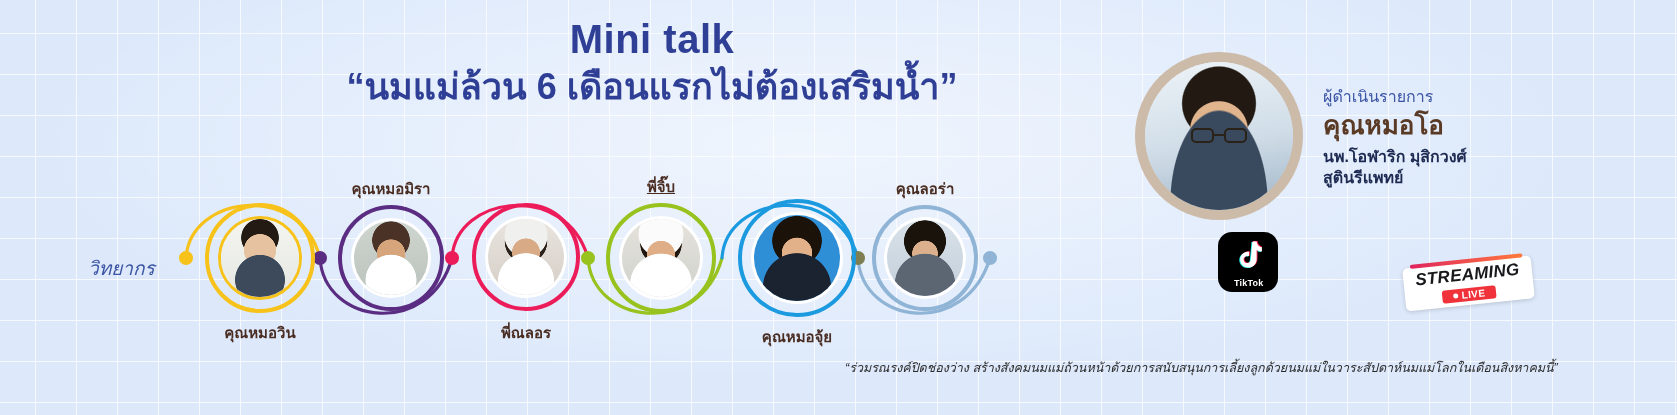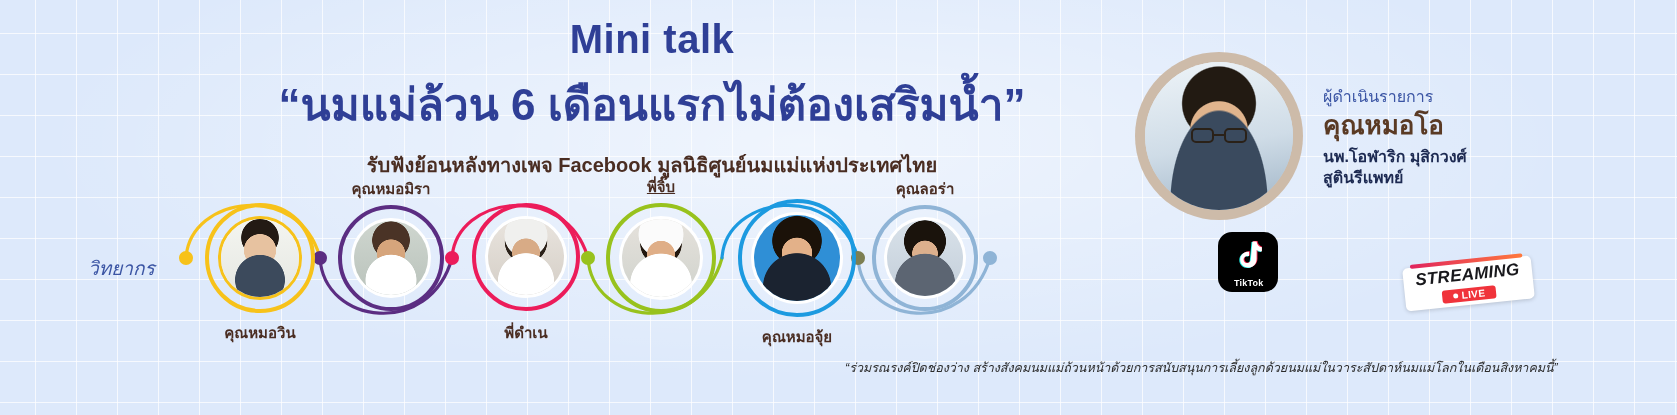--- a/index.html
+++ b/index.html
@@ -26,22 +26,22 @@
     pointer-events:none;
   }
 
   
   .headline { position:absolute; left:252px; top:18px; width:800px; text-align:center; z-index:6;}
   .title-main {
     font-size:40px; font-weight:bold; color:#2f3f96;
     letter-spacing:.5px; line-height:1.05;
   }
   .title-quote {
-    font-size:44px; font-weight:bold; color:#2f3f96;
-    line-height:1.3; margin-top:16px; white-space:nowrap;
+    font-size:36px; font-weight:bold; color:#2f3f96;
+    line-height:1.3; margin-top:4px; white-space:nowrap;
   }
   .subtitle {
     margin-top:16px; font-size:20px; font-weight:bold;
     color:#4a2d22; white-space:nowrap;
   }
 
   
   .speakers { position:absolute; left:0; top:175px; width:1060px; height:175px; z-index:5;}
   .speakers-label{
     position:absolute; left:88px; top:78px;
@@ -129,21 +129,20 @@
   }
 </style>
 </head>
 <body>
 
 <div id="banner">
 
   <div class="headline">
     <div class="title-main">Mini talk</div>
     <div class="title-quote">“นมแม่ล้วน 6 เดือนแรกไม่ต้องเสริมน้ำ”</div>
-    <div class="subtitle">รับฟังย้อนหลังทางเพจ Facebook มูลนิธิศูนย์นมแม่แห่งประเทศไทย</div>
   </div>
 
   <div class="speakers">
     <div class="speakers-label">วิทยากร</div>
 
     <svg width="1060" height="175" style="position:absolute;left:0;top:0;">
       <path d="M186,83 C190,20 300,6 320,83" fill="none" stroke="#f7c21a" stroke-width="3.2" stroke-linecap="round"></path>
       <path d="M320,83 C324,150 430,163 452,83" fill="none" stroke="#5b2d82" stroke-width="3.2" stroke-linecap="round"></path>
       <path d="M452,83 C456,20 566,6 588,83" fill="none" stroke="#ec1c5a" stroke-width="3.2" stroke-linecap="round"></path>
       <path d="M588,83 C592,150 700,163 722,83" fill="none" stroke="#98c21d" stroke-width="3.2" stroke-linecap="round"></path>
@@ -188,21 +187,21 @@
       <div class="ring" style="width:108px;height:108px;border:4px solid #ec1c5a;background:transparent;">
         <div class="inner" style="width:82px;height:82px;border:3px solid #ffffff;">
           <div class="face" style="background:
               radial-gradient(circle at 50% 82%, #ffffff 0 38%, transparent 39%),
               radial-gradient(circle at 50% 44%, #d8ab86 0 24%, transparent 25%),
               radial-gradient(circle at 50% 22%, #f0f0ee 0 30%, transparent 31%),
               radial-gradient(circle at 50% 30%, #2b2119 0 32%, transparent 33%),
               linear-gradient(180deg,#e9e4de,#d4cec6);"></div>
         </div>
       </div>
-      <div class="name" style="left:-56px;top:118px;">พี่ดำเน</div>
+      <div class="name" style="left:-56px;top:118px;">พี่ณลอร</div>
     </div>
 
     <div class="node" style="left:606px;top:28px;">
       <div class="ring" style="width:110px;height:110px;border:4px solid #98c21d;background:transparent;">
         <div class="inner" style="width:84px;height:84px;border:3px solid #ffffff;">
           <div class="face" style="background:
               radial-gradient(circle at 50% 84%, #ffffff 0 40%, transparent 41%),
               radial-gradient(circle at 50% 46%, #dfae87 0 24%, transparent 25%),
               radial-gradient(circle at 50% 20%, #fbfbfb 0 30%, transparent 31%),
               radial-gradient(circle at 50% 32%, #23180f 0 31%, transparent 32%),

